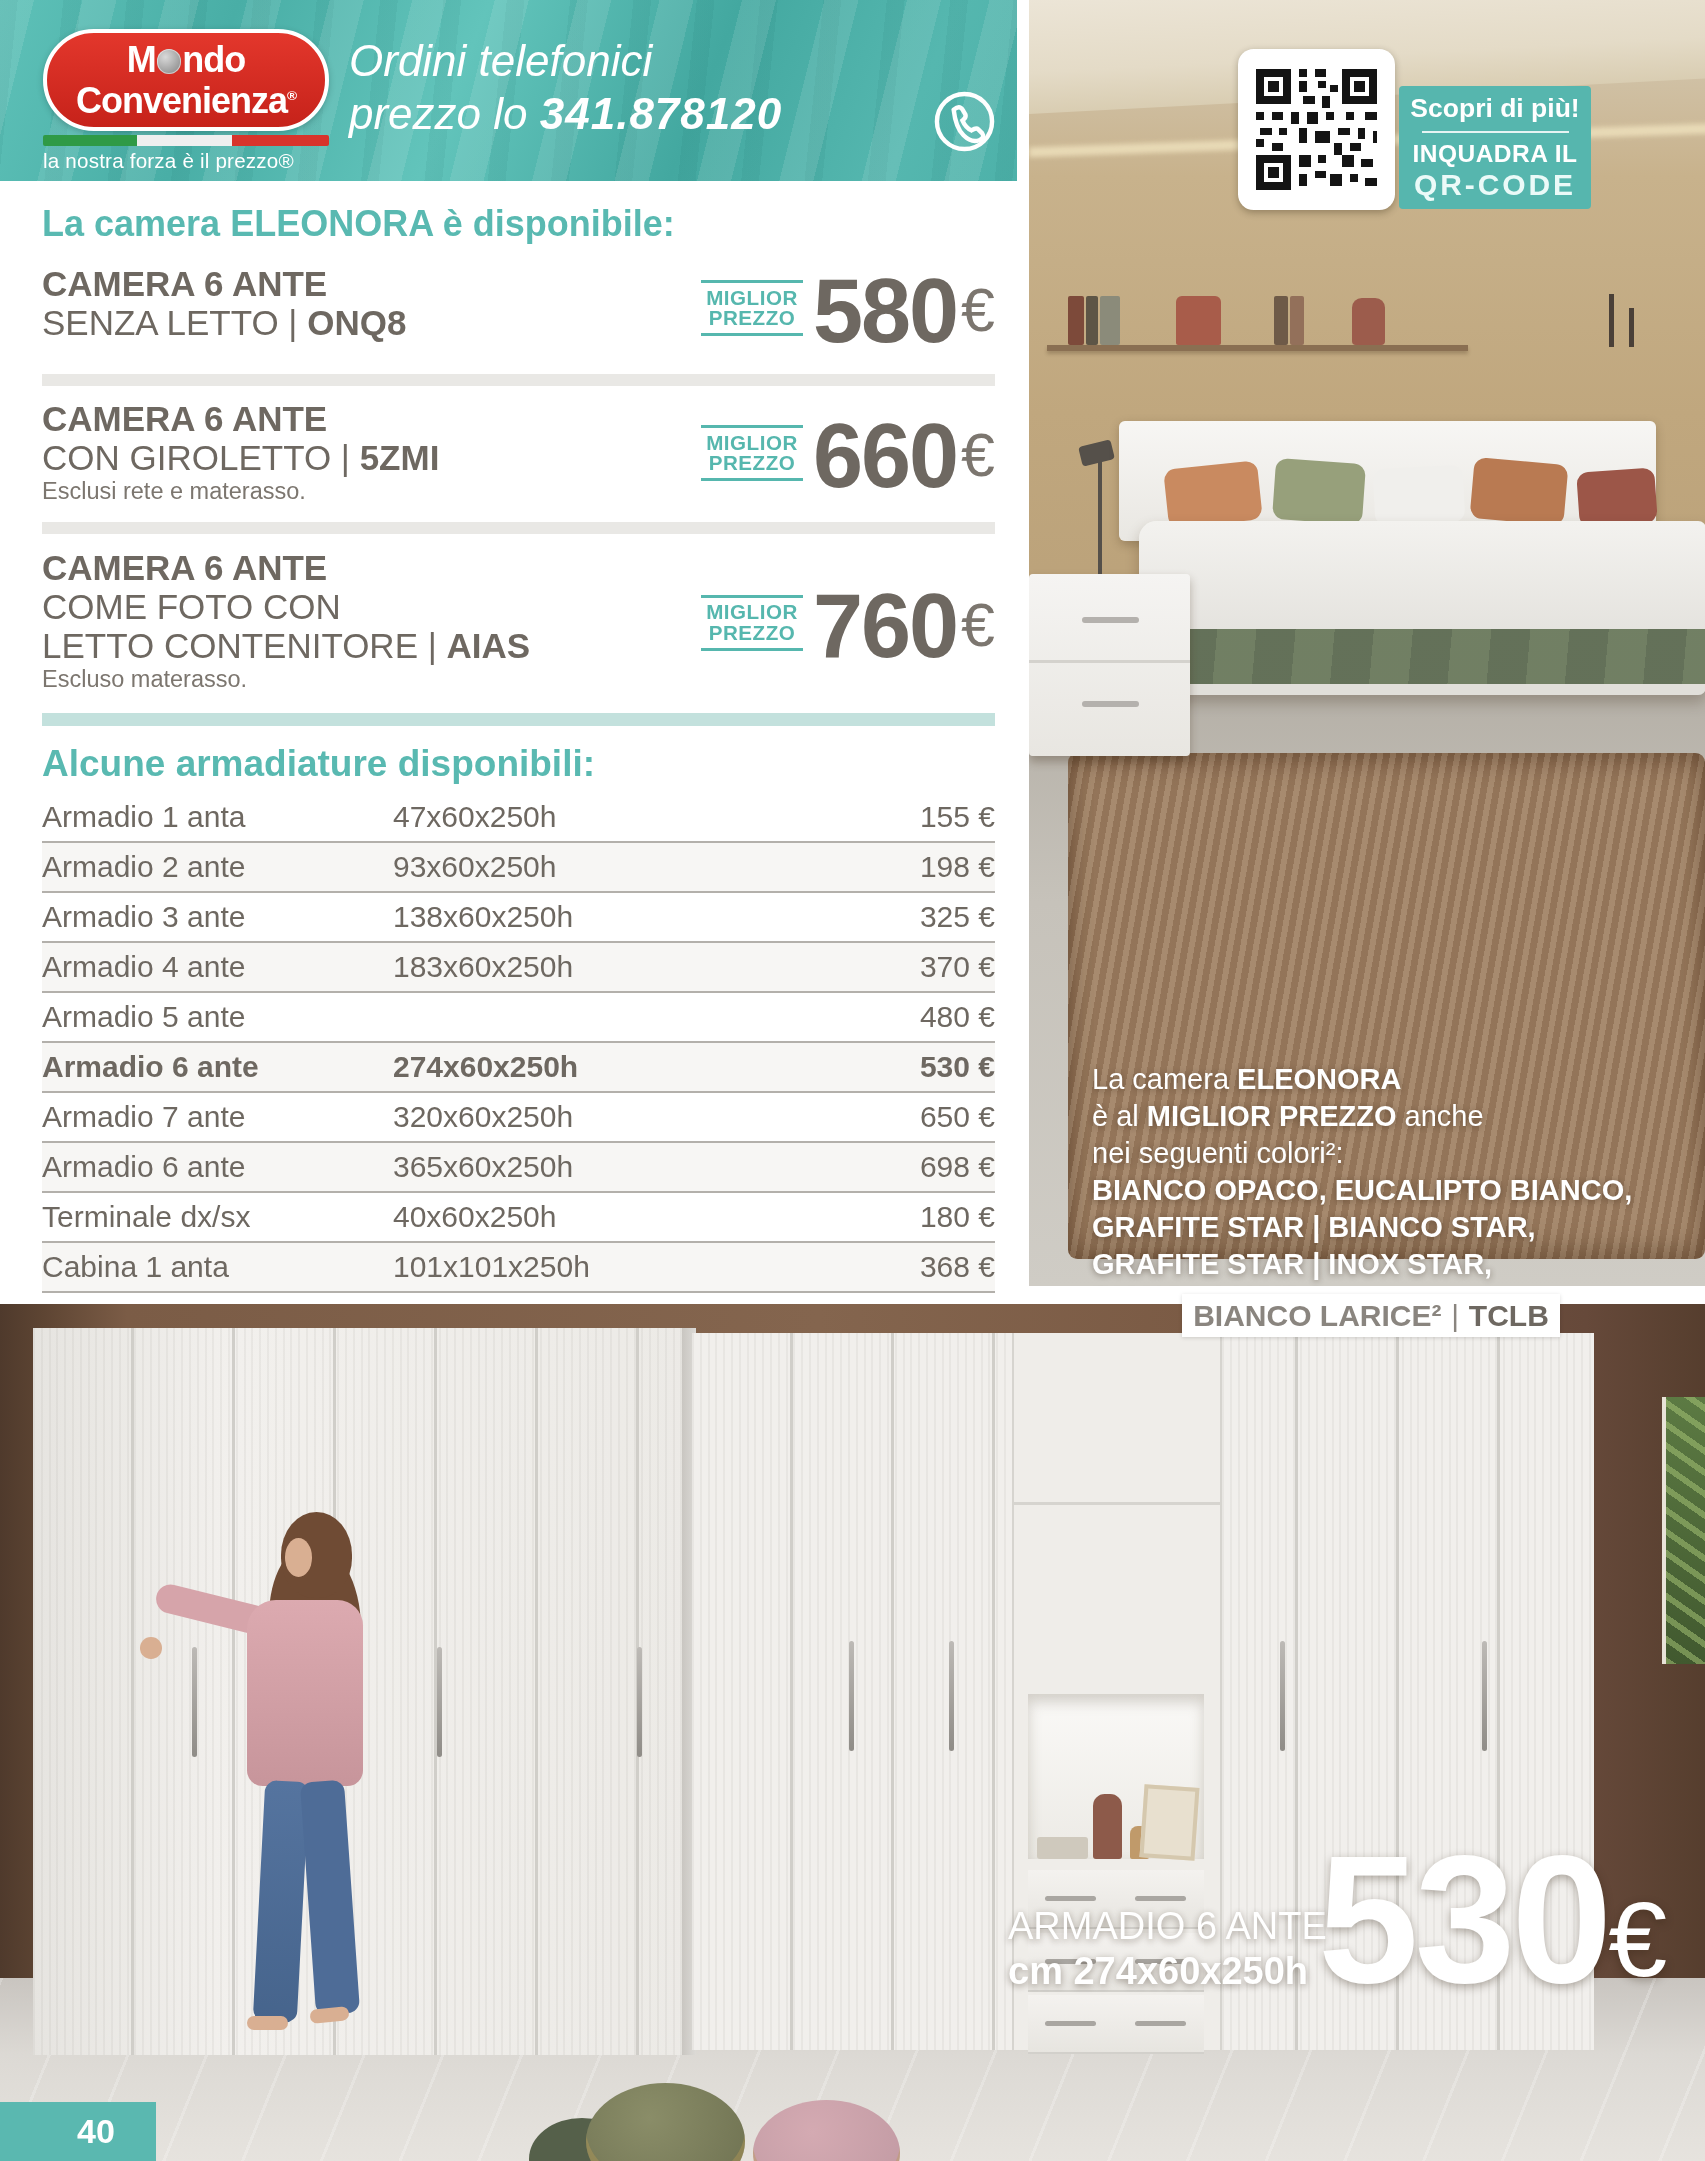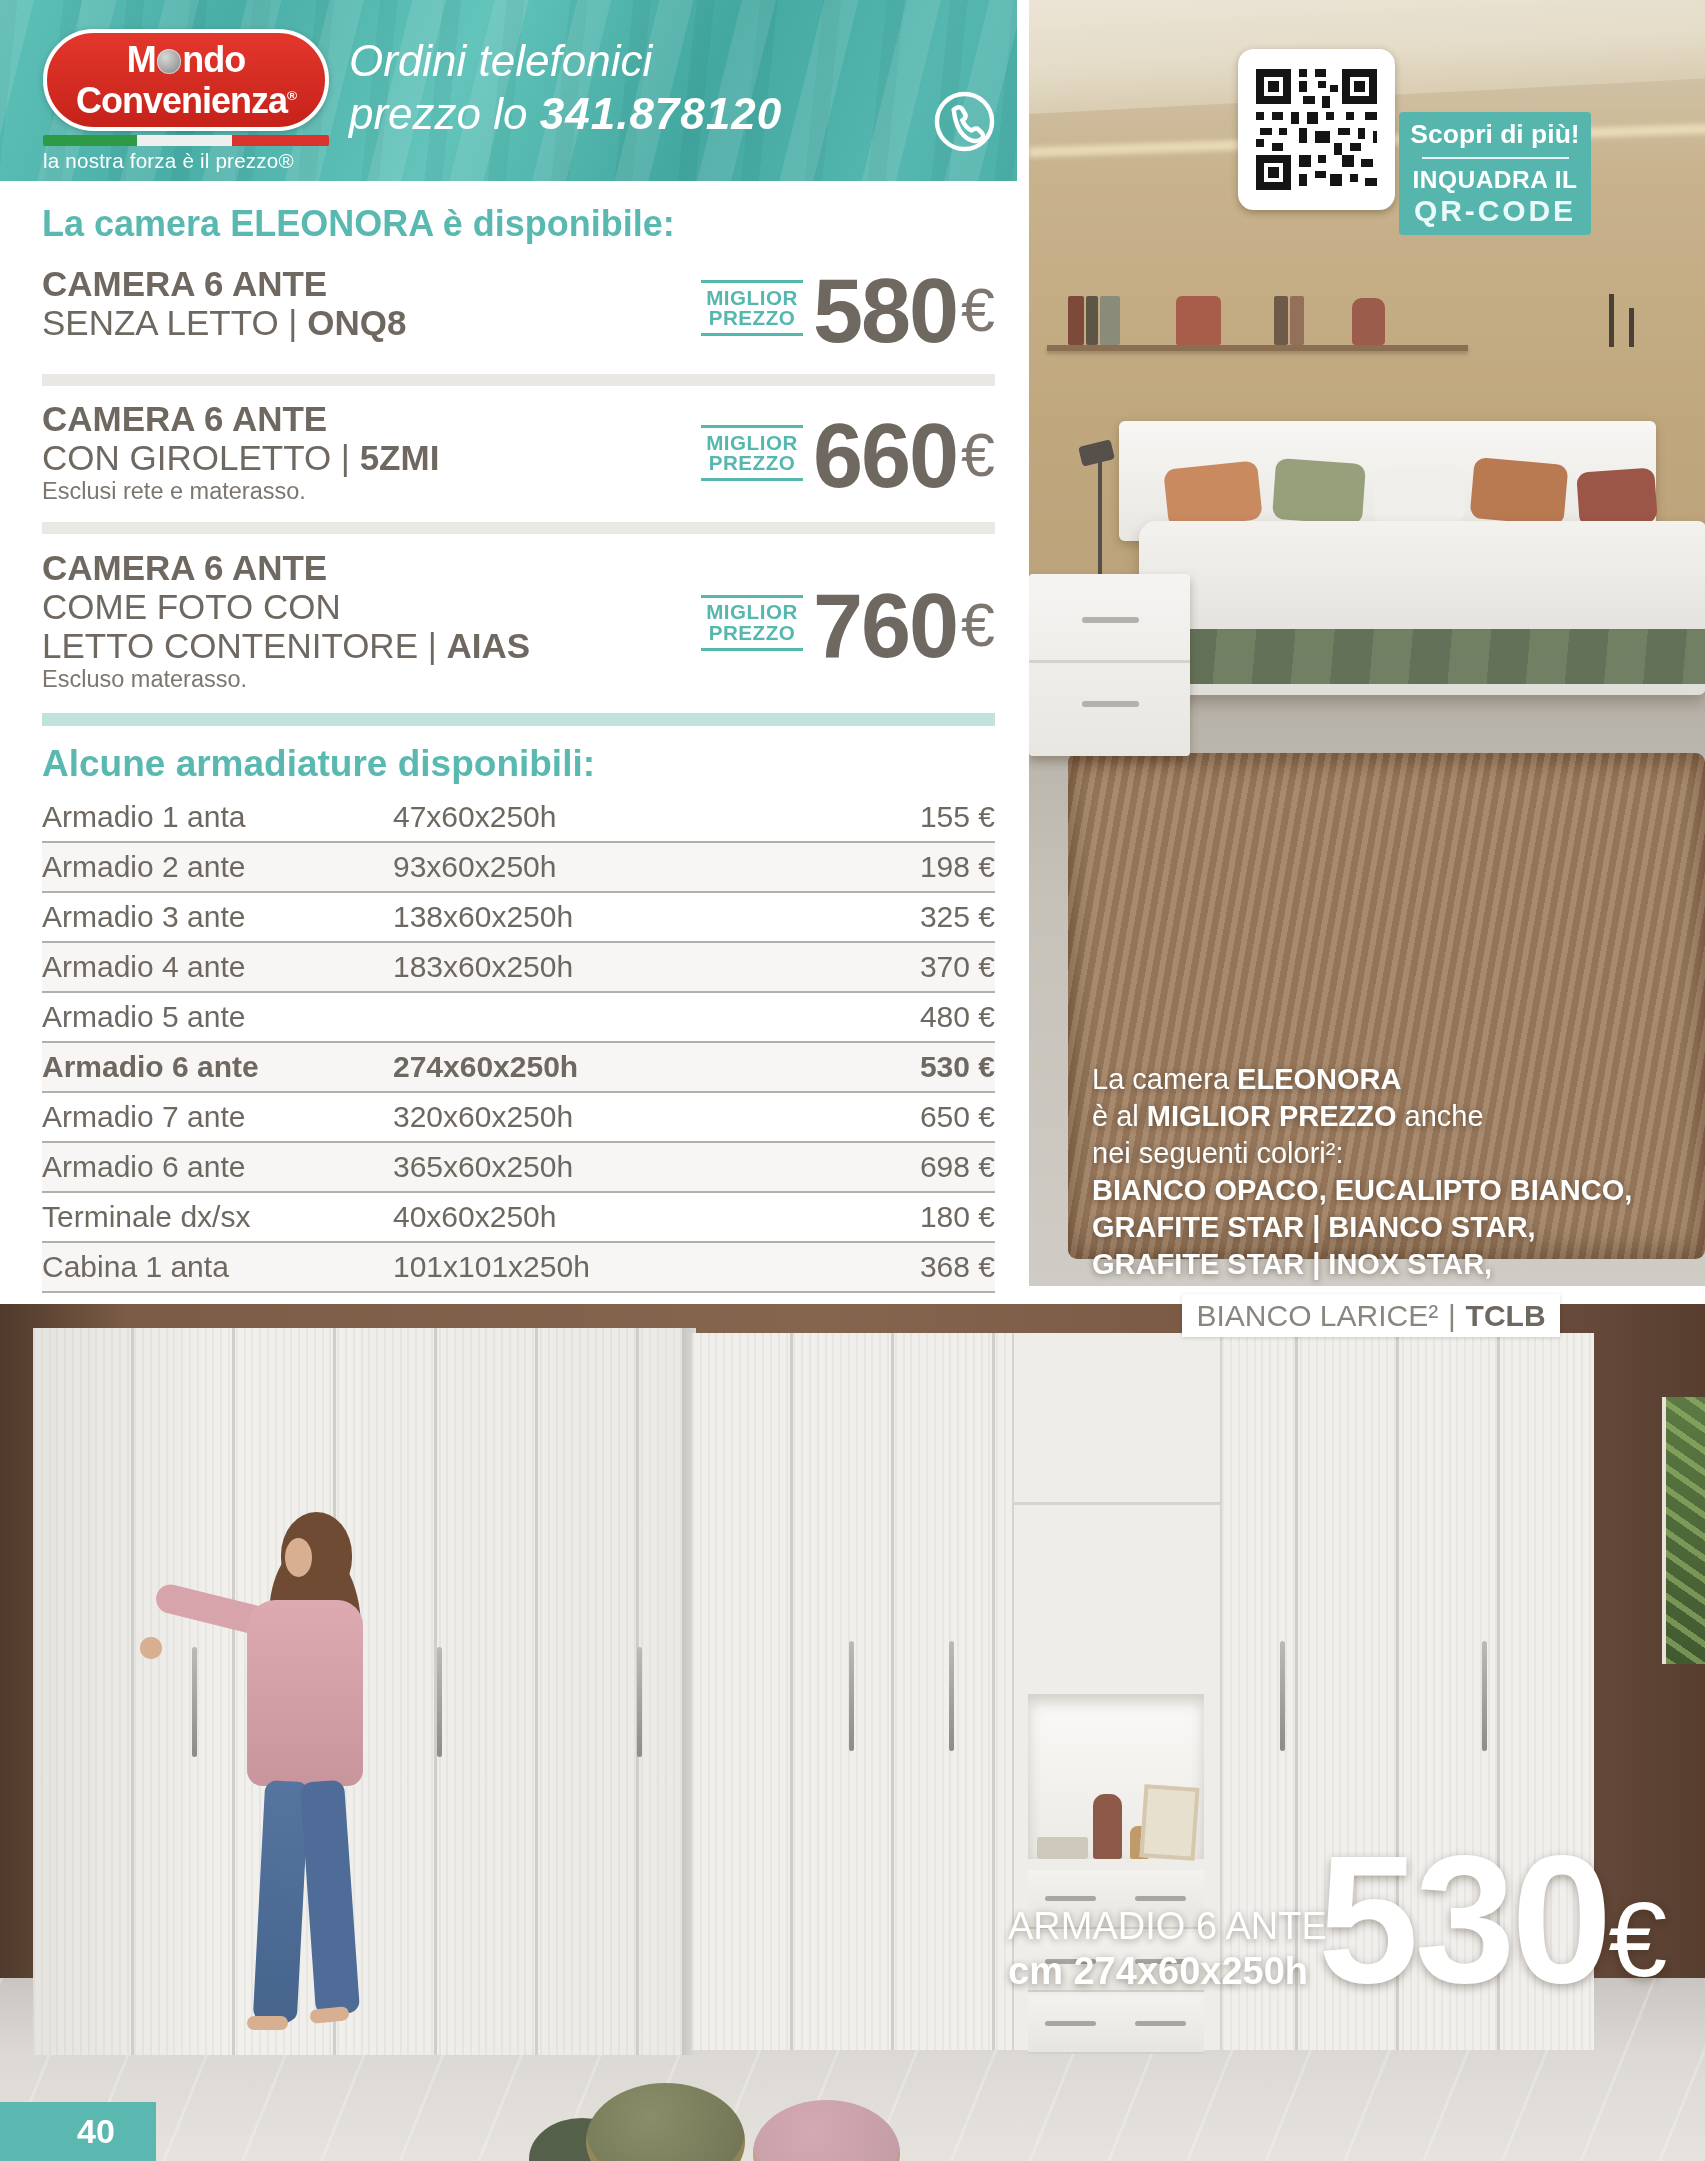--- a/index.html
+++ b/index.html
@@ -106,30 +106,30 @@
   .bd-h1{top:43px;} .bd-h2{top:127px;}
   .bd-caption{position:absolute;left:63px;top:1061px;width:588px;color:#ffffff;z-index:4;
           font-size:29px;line-height:37px;text-shadow:0 1px 5.9px rgba(40,25,10,.45);}
   .bd-caption b{font-weight:700;}
   .cap-colors div{font-weight:700;}
 
   
   .qr-box{position:absolute;left:1238px;top:49px;width:157px;height:161px;background:#ffffff;border-radius:15.7px;
           z-index:5;display:flex;align-items:center;justify-content:center;box-shadow:0 2.9px 7.8px rgba(40,30,10,.3);}
   .qr-cta{position:absolute;left:1399px;top:86px;width:192px;height:123px;background:#56b6ae;border-radius:3.9px;z-index:5;
-          display:flex;flex-direction:column;align-items:center;justify-content:center;color:#fff;margin-top:26px;}
+          display:flex;flex-direction:column;align-items:center;justify-content:center;color:#fff;}
   .qr-cta .t1{font-size:26.5px;font-weight:700;}
   .qr-cta .rule{width:147px;height:2px;background:rgba(255,255,255,.85);margin:6.9px 0;}
   .qr-cta .t2{font-size:24.5px;font-weight:700;letter-spacing:0.5px;}
   .qr-cta .t3{font-size:30px;font-weight:700;letter-spacing:2.9px;color:#eafaf8;}
 
   
   .finish-label{position:absolute;left:1182px;top:1294px;width:378px;height:43px;background:#ffffff;z-index:6;
           display:flex;align-items:center;justify-content:center;font-size:30px;box-shadow:0 1px 3.9px rgba(0,0,0,.15);}
-  .finish-label .fn{color:#8a857f;font-weight:400;}
+  .finish-label .fn{color:#8a857f;font-weight:700;}
   .finish-label .sep{color:#8a857f;margin:0 9.8px;font-weight:400;}
   .finish-label .fc{color:#6e6861;font-weight:700;}
 
   
   .bottom{position:absolute;left:0;top:1304px;width:1705px;height:858px;margin:0;overflow:hidden;
           background:linear-gradient(90deg,#4f3a2c 0,#5e4533 44px,#7b5c46 127px,#84654e 48%,#7a5a44 72%,#66493a 93%,#563e2e 100%);}
   .bt-floor{position:absolute;left:0;top:674px;width:100%;height:183px;
           background:linear-gradient(180deg,#c9c5c0,#dcd9d4 42%,#e6e3de);}
   .bt-floor:after{content:"";position:absolute;inset:0;
           background:repeating-linear-gradient(112deg,rgba(255,255,255,.45) 0 2.9px,rgba(255,255,255,0) 2.9px 73px);opacity:.5;}

